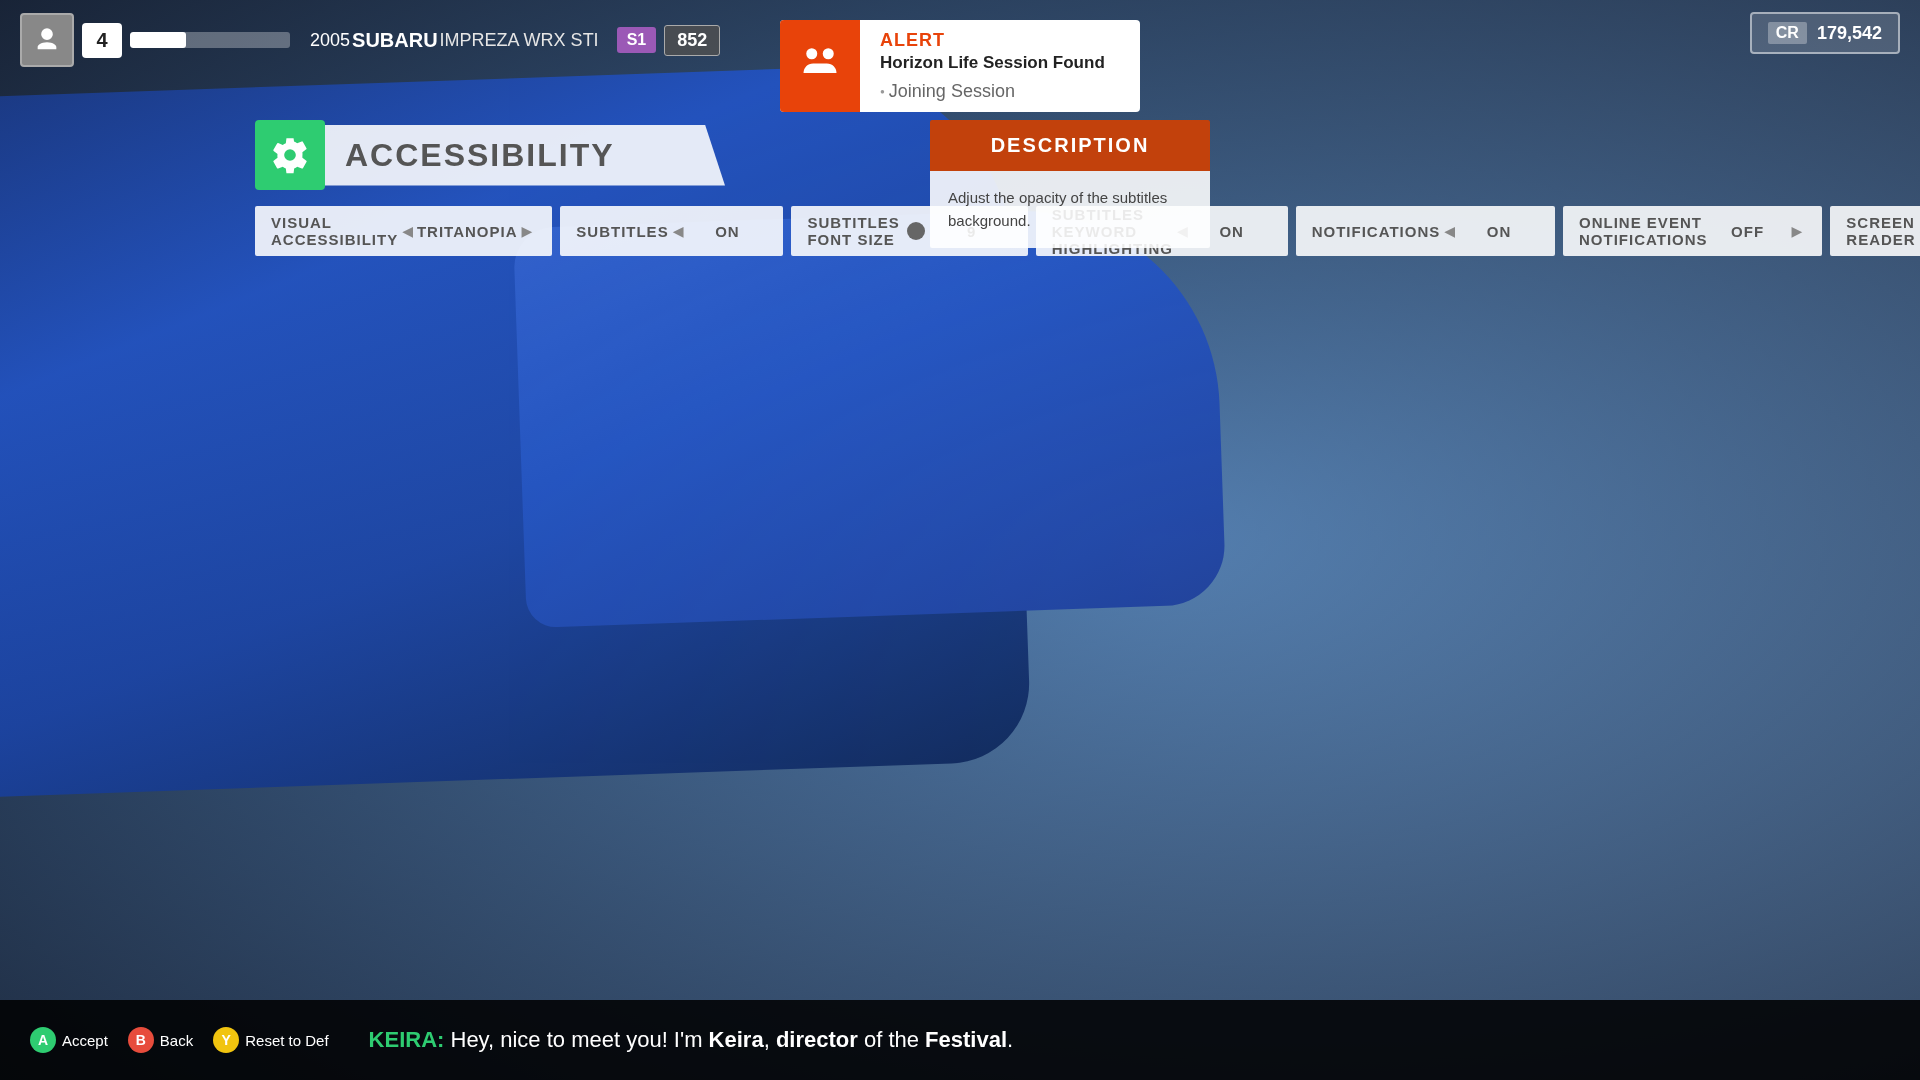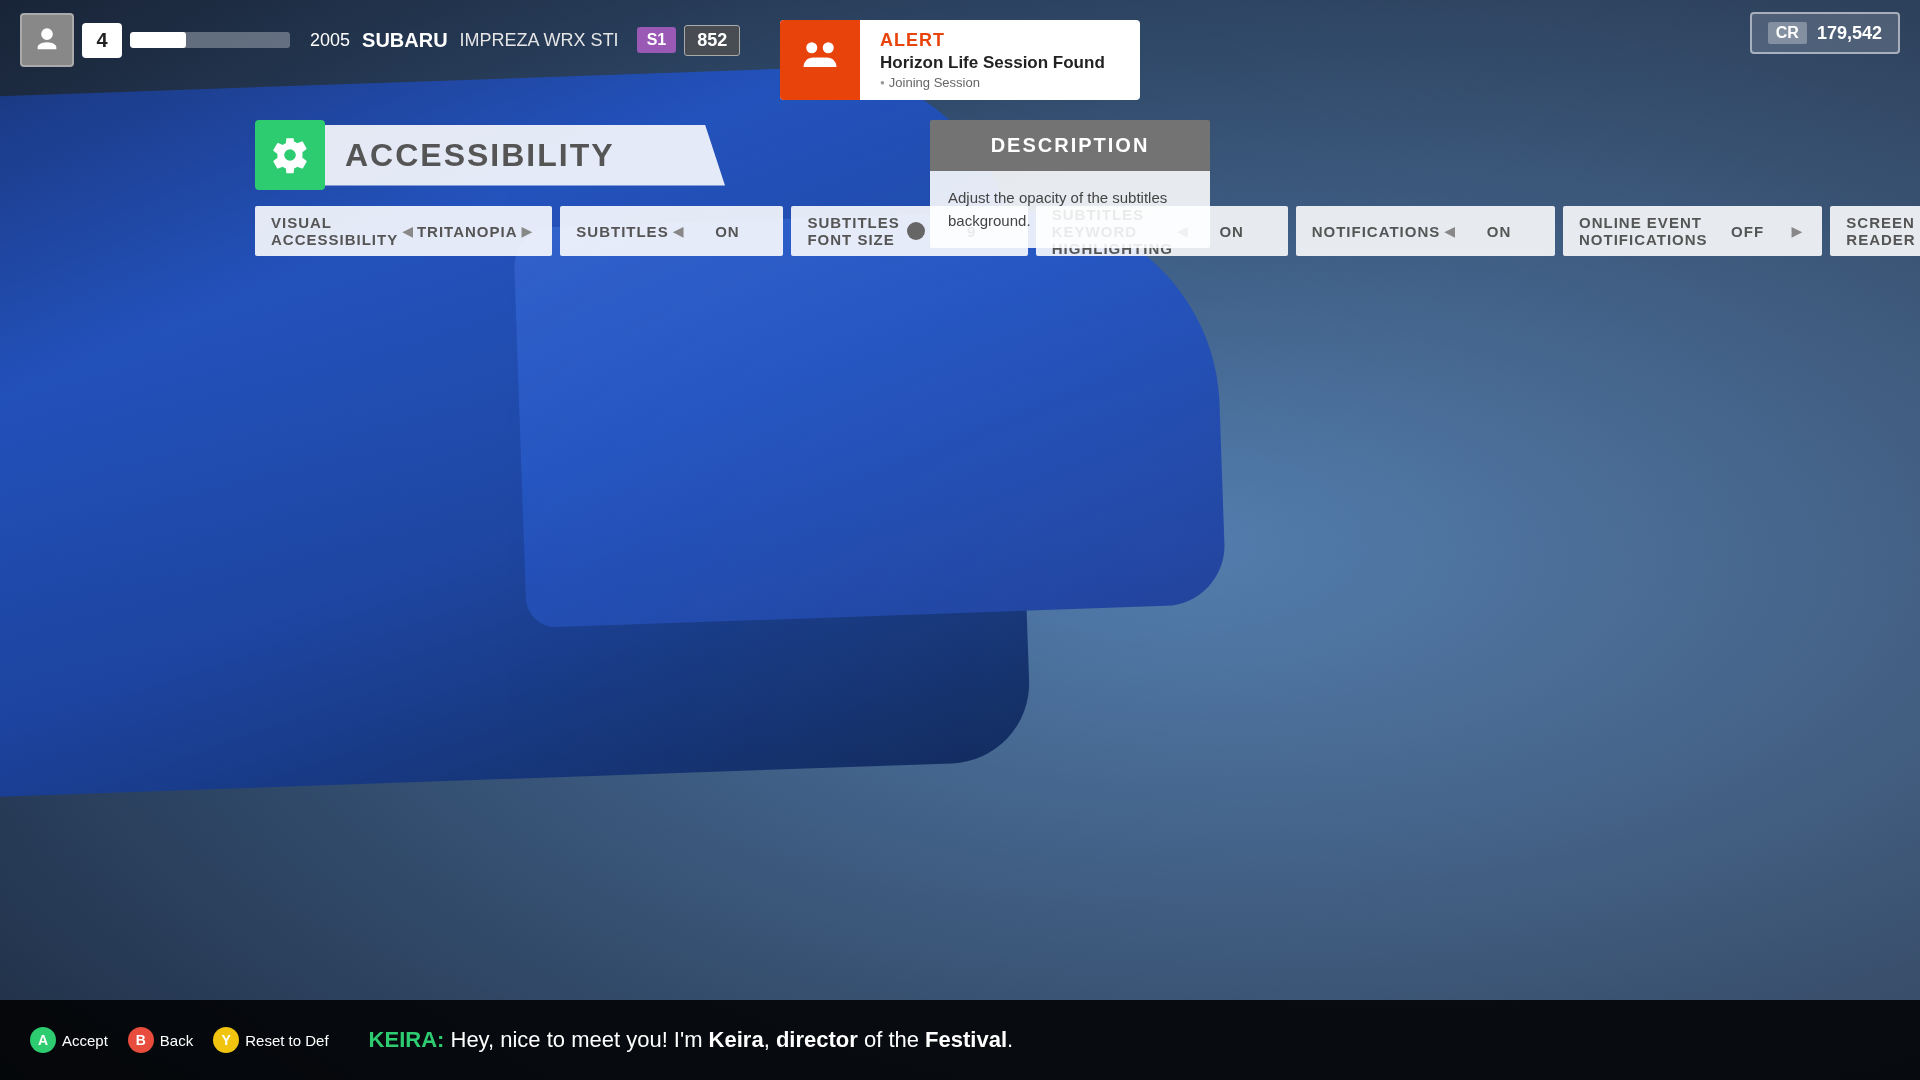--- a/index.html
+++ b/index.html
@@ -108,21 +108,21 @@
       height: 100%;
       background: white;
       width: 35%;
       border-radius: 3px;
     }
 
     .car-name {
       margin-left: 12px;
       display: flex;
       align-items: center;
-      gap: 12px;
+      gap: 2px;
     }
 
     .car-name-year {
       color: white;
       font-size: 18px;
       font-weight: normal;
     }
 
     .car-name-brand {
       color: white;
@@ -198,22 +198,22 @@
 
     .alert-session-name {
       color: #222;
       font-size: 17px;
       font-weight: bold;
       margin-top: 2px;
     }
 
     .alert-status {
       color: #666;
-      font-size: 13px;
-      margin-top: 2px;
+      font-size: 18px;
+      margin-top: 8px;
       display: flex;
       align-items: center;
       gap: 4px;
     }
 
     .alert-status::before {
       content: '●';
       color: #999;
       font-size: 8px;
     }
@@ -377,21 +377,21 @@
     
     .description-panel {
       position: absolute;
       top: 120px;
       left: 930px;
       width: 280px;
       z-index: 10;
     }
 
     .desc-header {
-      background: #737373;
+      background: #c2410c;
       padding: 14px 20px;
       text-align: center;
       border-radius: 2px 2px 0 0;
     }
 
     .desc-header-text {
       color: white;
       font-size: 20px;
       font-weight: bold;
       letter-spacing: 2px;

